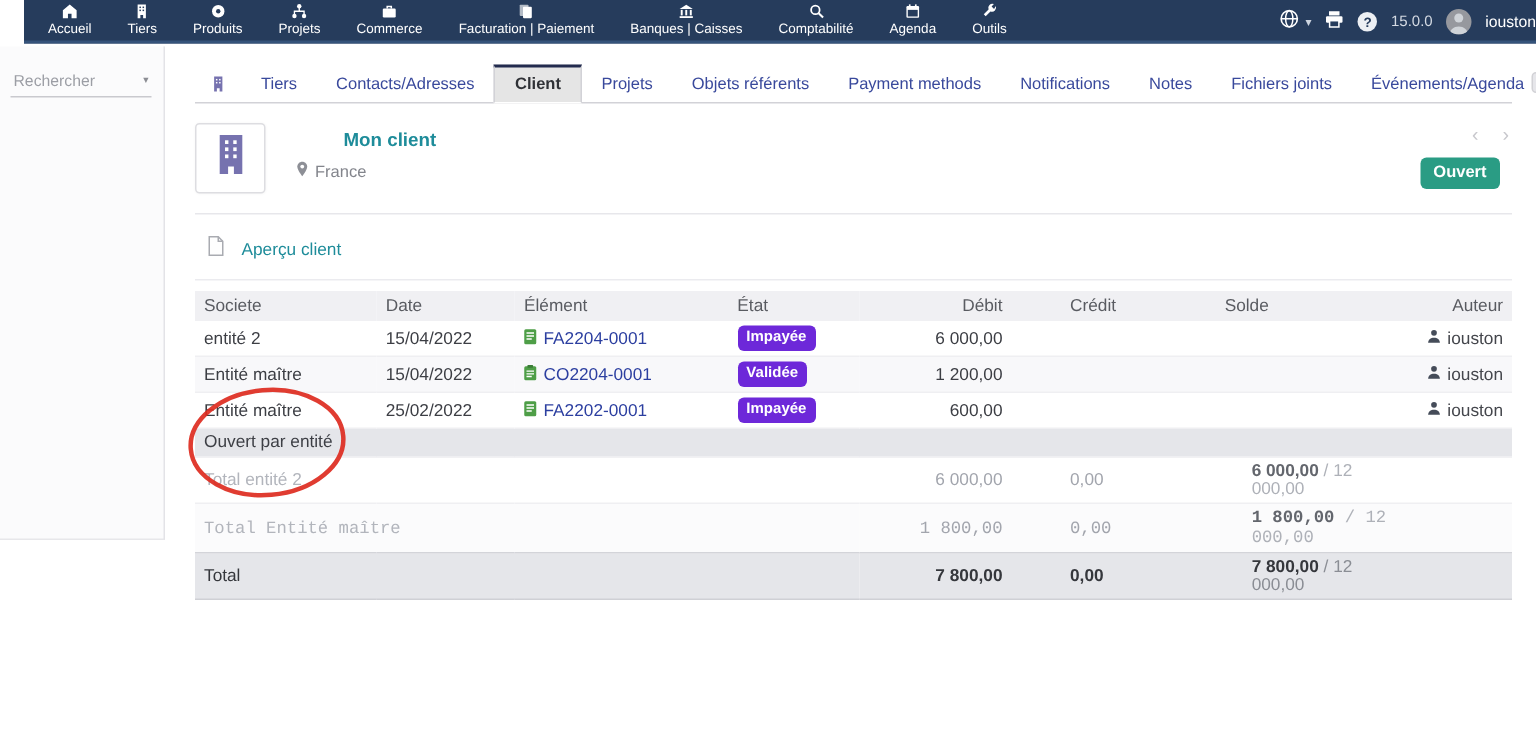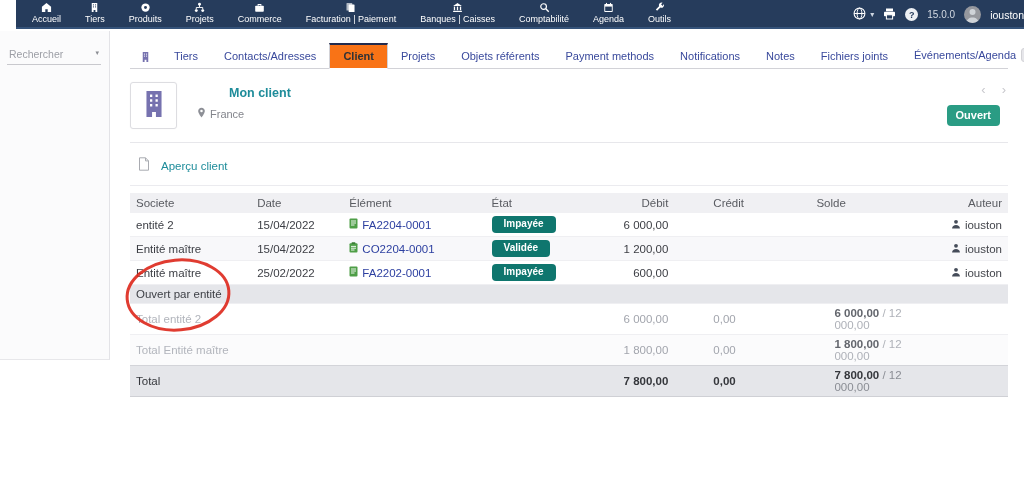--- a/index.html
+++ b/index.html
@@ -34,21 +34,21 @@
   .search-wrap input::placeholder { color:#9c9ea5; }
   .search-caret { position:absolute; right:2px; top:5px; font-size:7px; color:#8b8d93; }
 
   
   .main { position:absolute; top:31px; left:111px; width:913px; }
 
   
   .tabbar { margin:11px 16px 0 19px; border-bottom:1px solid #d2d2d7; display:flex; align-items:flex-end; }
   .tab { font-size:11px; color:#39499c; padding:6px 13px 6px; white-space:nowrap; cursor:pointer; }
   .tab.icon-tab { padding:4px 10px 3px; }
-  .tab.active { background:#f97316; color:#2f3136; font-weight:bold;
+  .tab.active { background:#e5e5e5; color:#2f3136; font-weight:bold;
                 border:1px solid #d2d2d7; border-bottom:1px solid #fff; border-top:2px solid #222b4e;
                 margin-bottom:-1px; padding-top:5px; }
   .tab-badge { display:inline-block; background:#e6e6ea; border:1px solid #d2d2d6; color:#73757c;
                font-size:9px; font-weight:bold; border-radius:3px; padding:1px 5px; margin-left:5px; vertical-align:1px; }
 
   
   .banner { margin:9px 16px 0 19px; position:relative; padding:4px 0 13px; border-bottom:1px solid #e7e7eb; display:flex; }
   .logo-box { width:47px; height:47px; border:1px solid #dddde1; border-radius:3px; background:#fff;
               display:flex; align-items:center; justify-content:center; box-shadow:0 0 2px rgba(0,0,0,.04); }
   .banner-info { margin-left:20px; padding-top:4px; }
@@ -71,27 +71,27 @@
        padding:4px 6px; }
   td { font-size:11.5px; color:#3c3e44; padding:3px 6px; }
   tbody tr { border-bottom:1px solid #efeff2;margin-top:11px; }
   tr.r-even td { background:#f8f8fa; }
   .col-debit, th.h-debit { text-align:right; }
   .col-credit, th.h-credit { padding-left:39px; }
   .col-solde { padding-left:24px; }
   th.h-solde { padding-left:6px; }
   .col-auteur, th.h-auteur { text-align:right; }
   .elem-link { color:#2c3fa0; cursor:pointer; display:inline-flex; align-items:center; gap:4px; }
-  .status-badge { display:inline-block; background:#0f766e; color:#fff; font-weight:bold; font-size:10px;
-                  padding:2px 12px 3px; border-radius:4px; line-height:1.2; }
+  .status-badge { display:inline-block; background:#6d28d9; color:#fff; font-weight:bold; font-size:10px;
+                  padding:2px 6px 3px; border-radius:4px; line-height:1.2; }
   .author-cell { display:inline-flex; align-items:center; gap:4px; color:#44464c; }
   tr.section-row td { background:#e5e6ea; color:#3d3f45; }
   tr.subtotal-row td { color:#a2a5ad; }
   tr.subtotal-row td.st-label { color:#b2b5bc; }
-  tr.subtotal-row.sub-even td { background:#fbfbfc; }
+  tr.subtotal-row.sub-even td { background:#fbfbfc;font-family:Liberation Mono, monospace; }
   tr.subtotal-row strong { color:#63666d; }
   .solde-rest { color:#aeb1b8; }
   tr.total-row td { background:#e5e6ea; color:#35373c; border-top:1px solid #d3d4d9; }
   tr.total-row { border-bottom:1px solid #cfd0d5; }
   tr.total-row .solde-rest { color:#8a8d94; }
 
   
   .annotation { position:absolute; left:119px; top:249px; pointer-events:none; }
 </style>
 </head>

